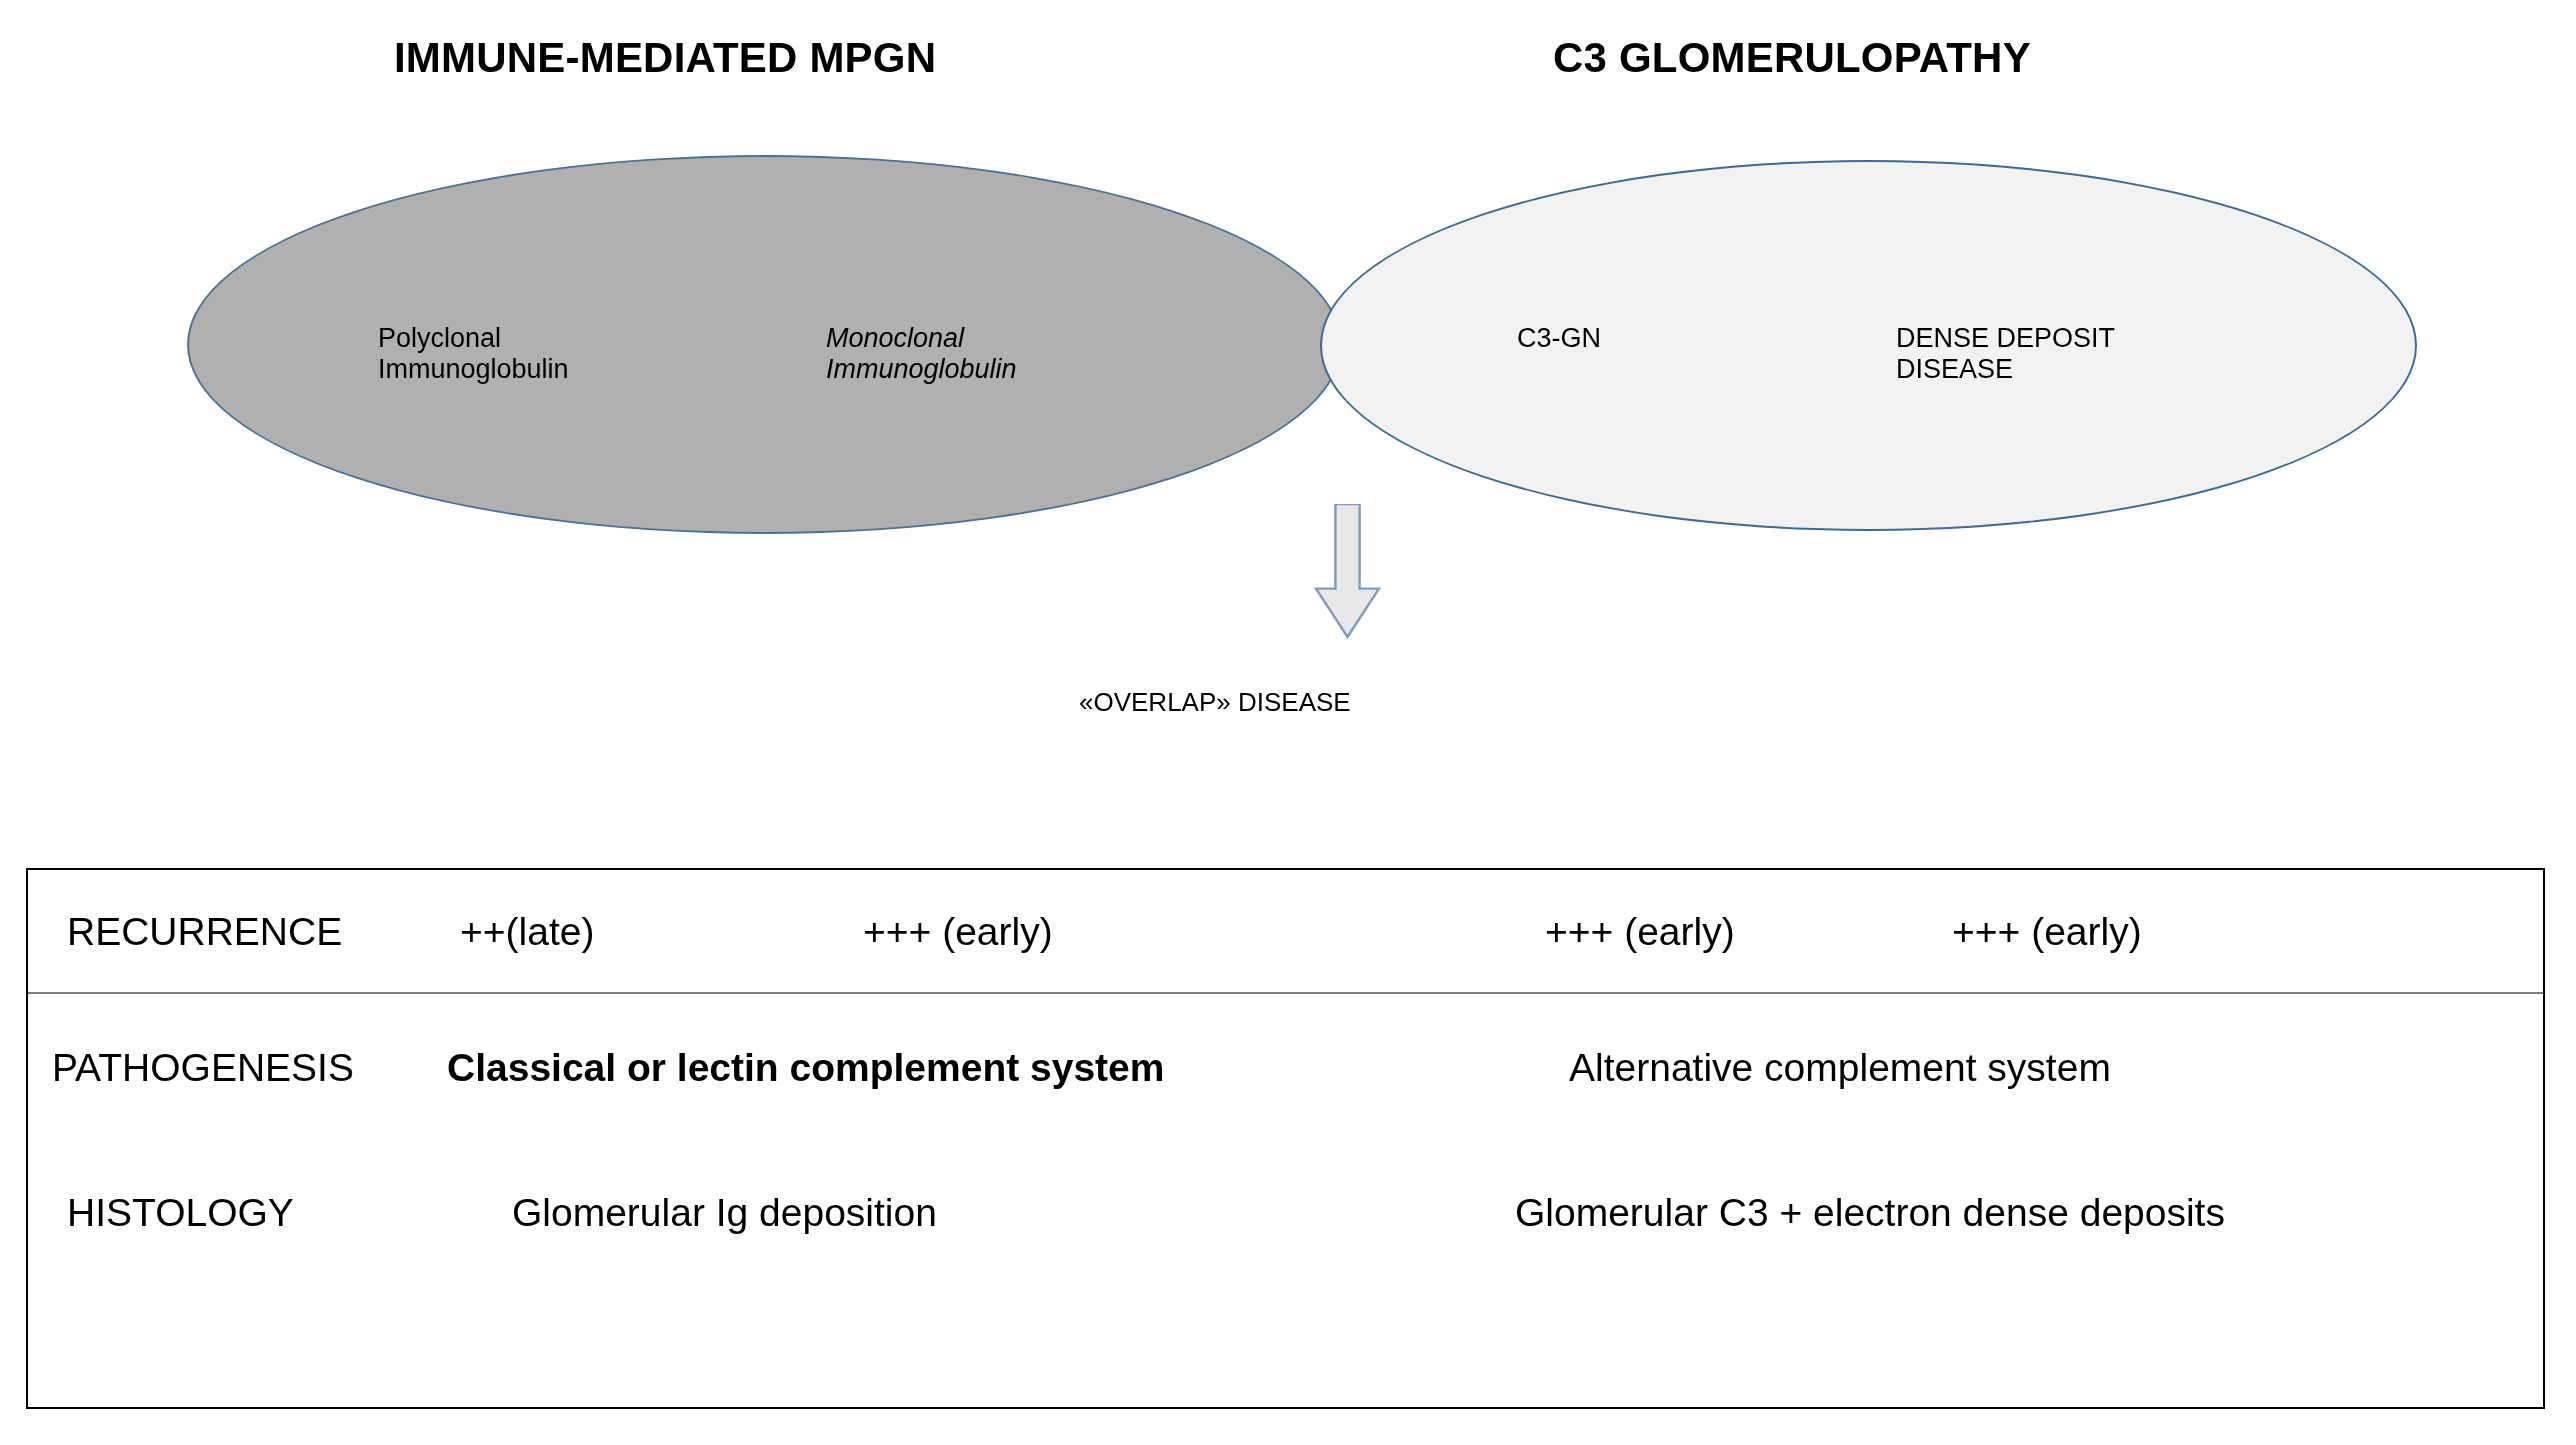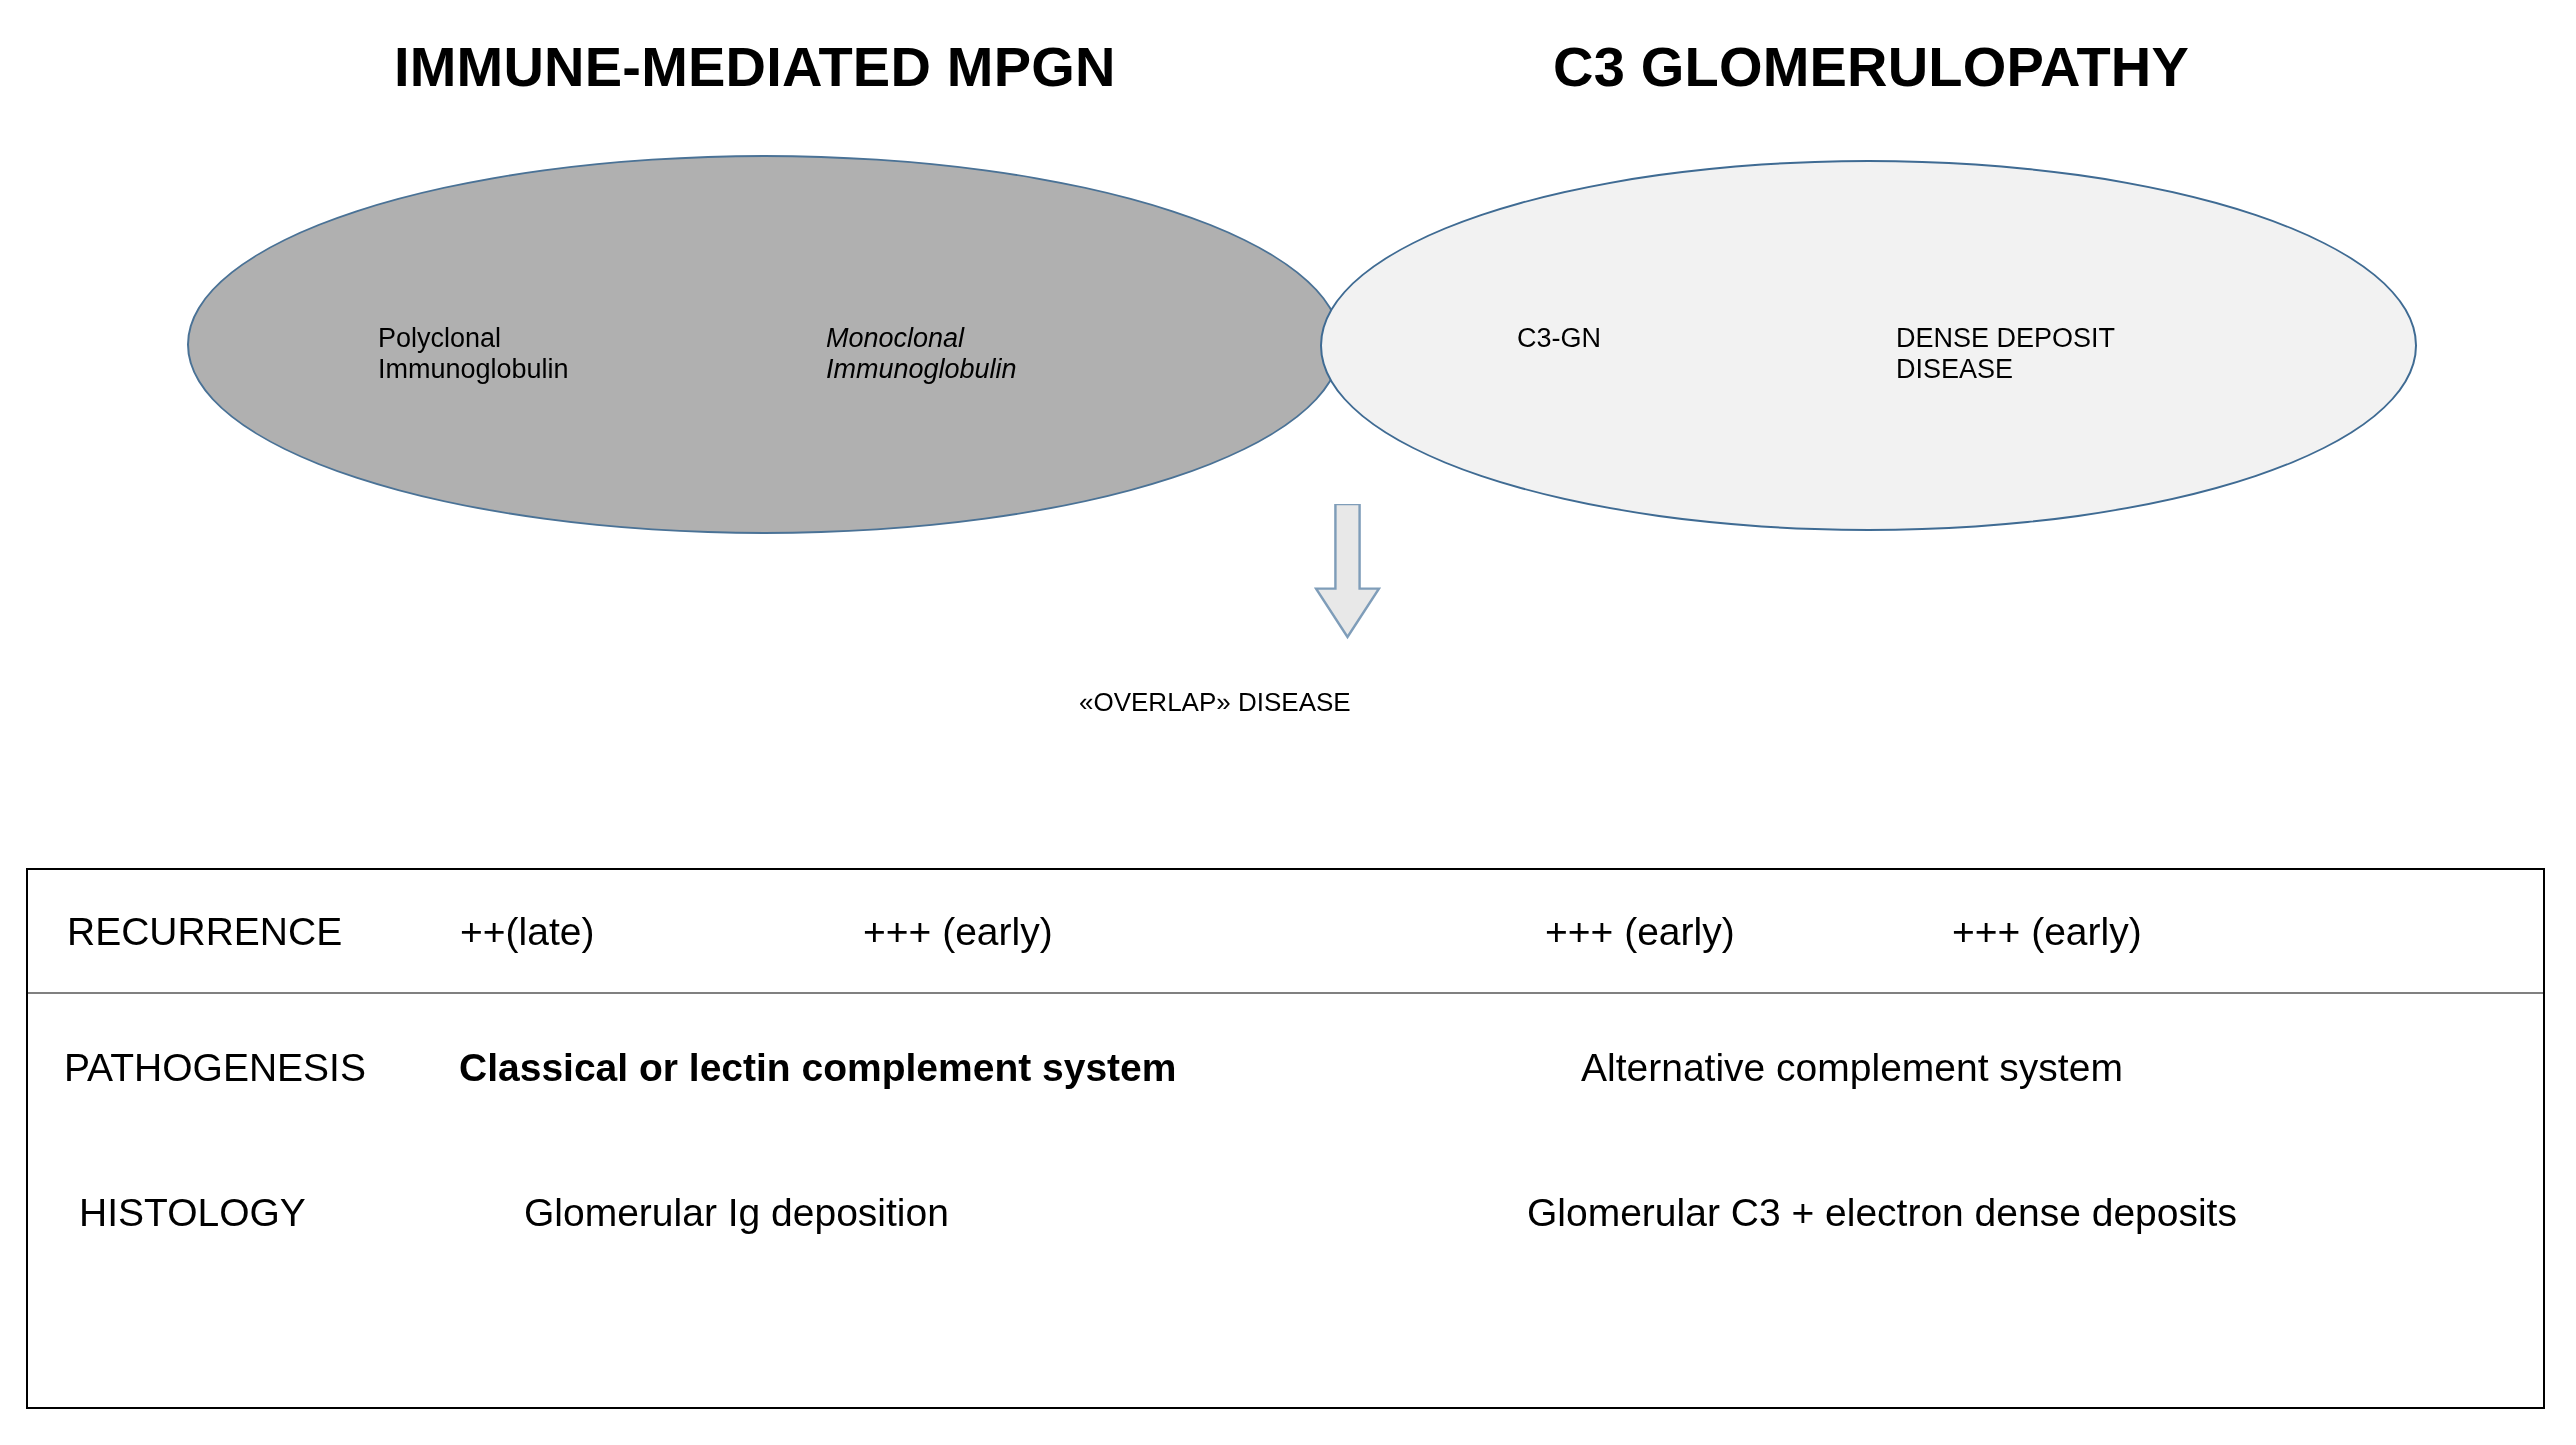--- a/index.html
+++ b/index.html
@@ -18,21 +18,21 @@
     width: 2576px;
     height: 1446px;
     background: #ffffff;
     overflow: hidden;
   }
 
   
   .col-title {
     position: absolute;
     font-weight: bold;
-    font-size: 56px;
+    font-size: 42px;
     letter-spacing: 0.2px;
     white-space: nowrap;
     color: #000000;
   }
   #title-mpgn   { left: 394px;  top: 34px; }
   #title-c3     { left: 1553px; top: 34px; }
 
   
   .ellipse {
     position: absolute;
@@ -105,21 +105,21 @@
   }
 
   .trow {
     position: relative;
     box-sizing: border-box;
   }
   #row-recurrence {
     height: 124px;
     border-bottom: 2.4px solid #808080;
   }
-  .trow-body { height: 145px; margin-left: 12px; }
+  .trow-body { height: 145px; }
 
   .cell {
     position: absolute;
     font-size: 39px;
     line-height: 1;
     white-space: nowrap;
     color: #000000;
     top: 50%;
     transform: translateY(-50%);
   }

